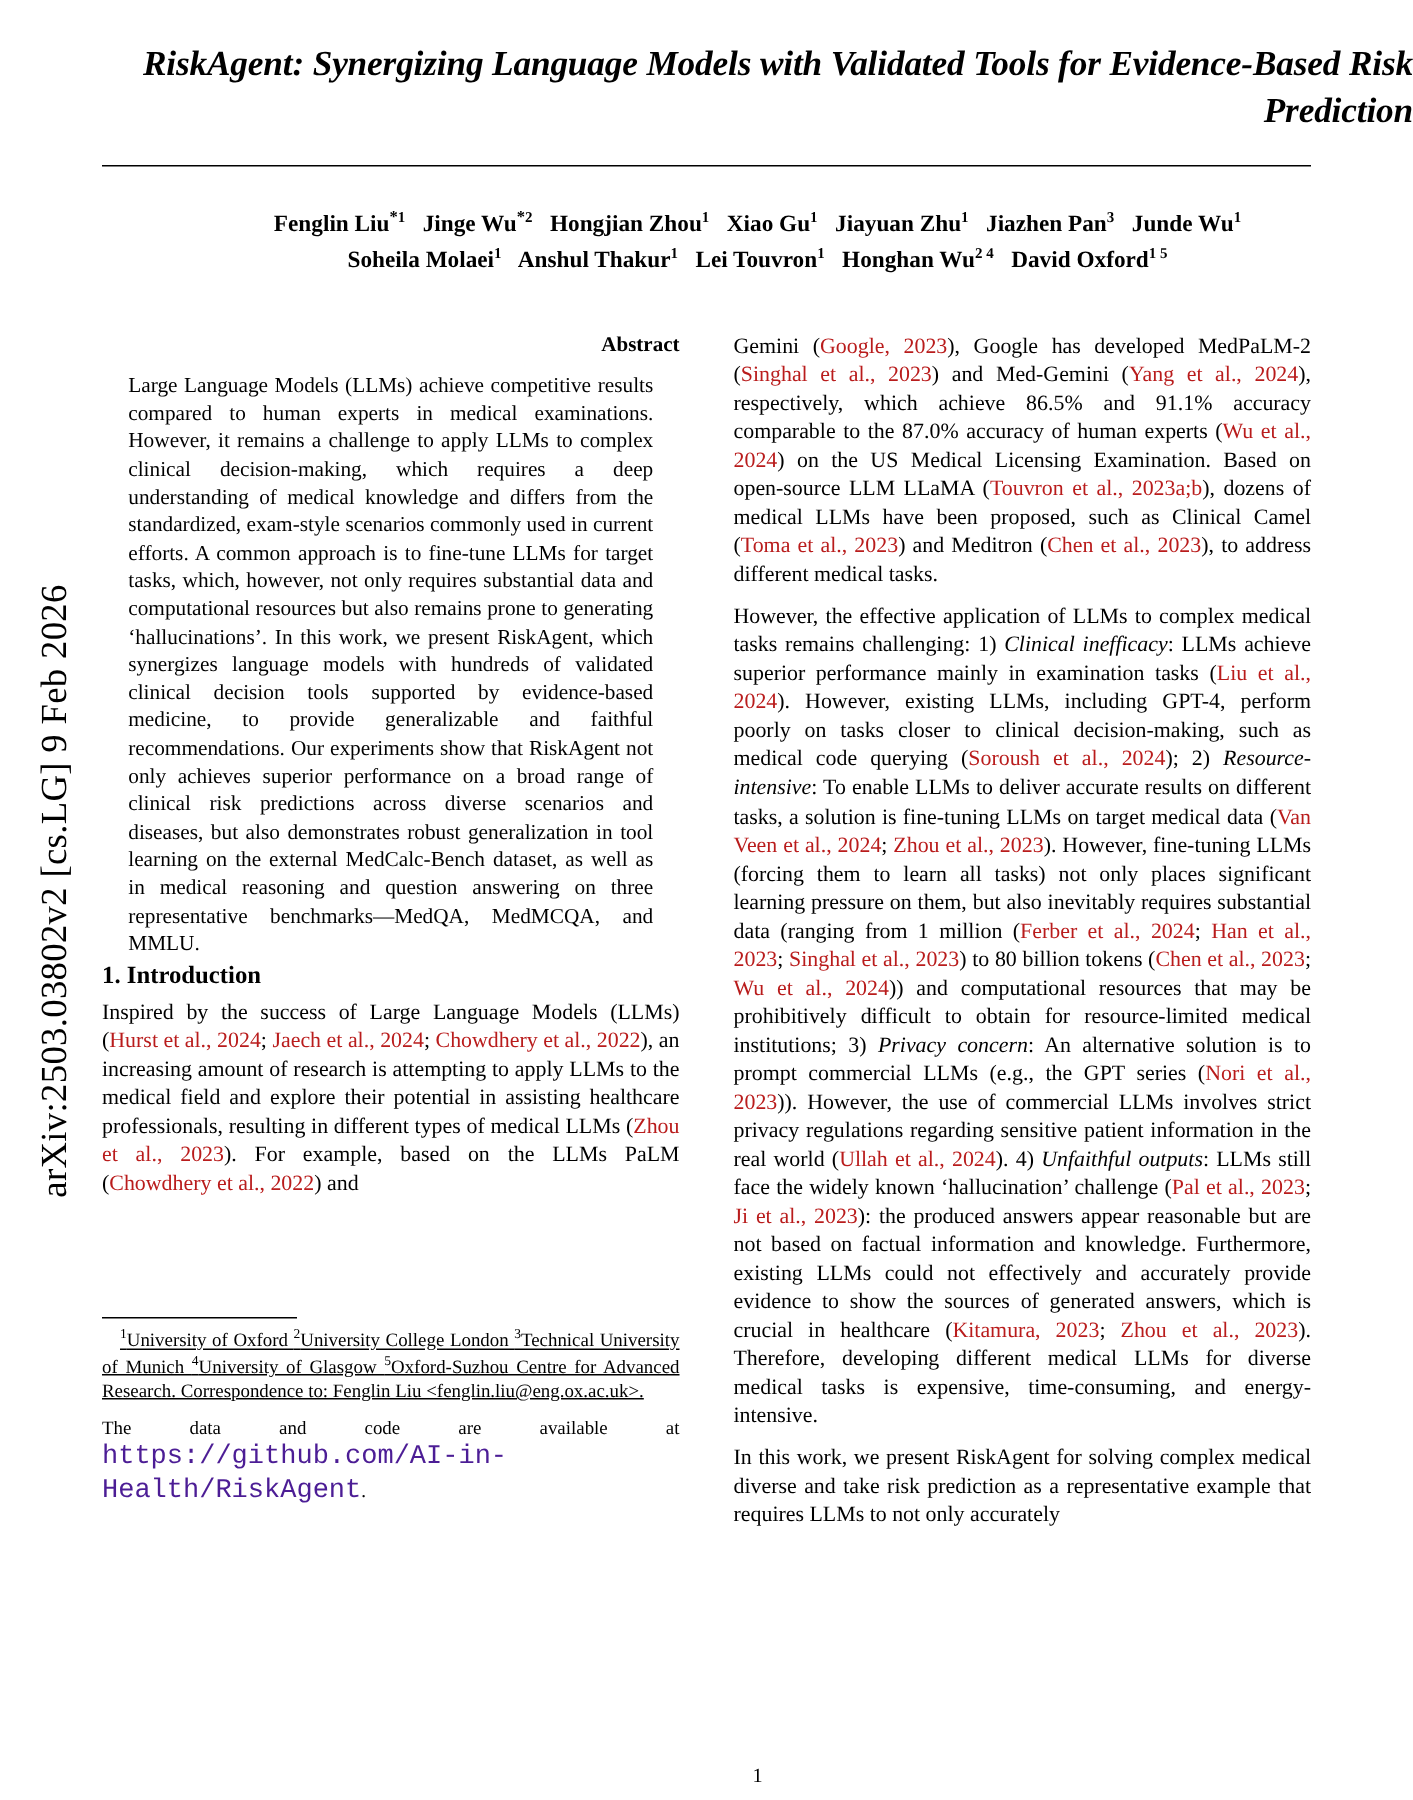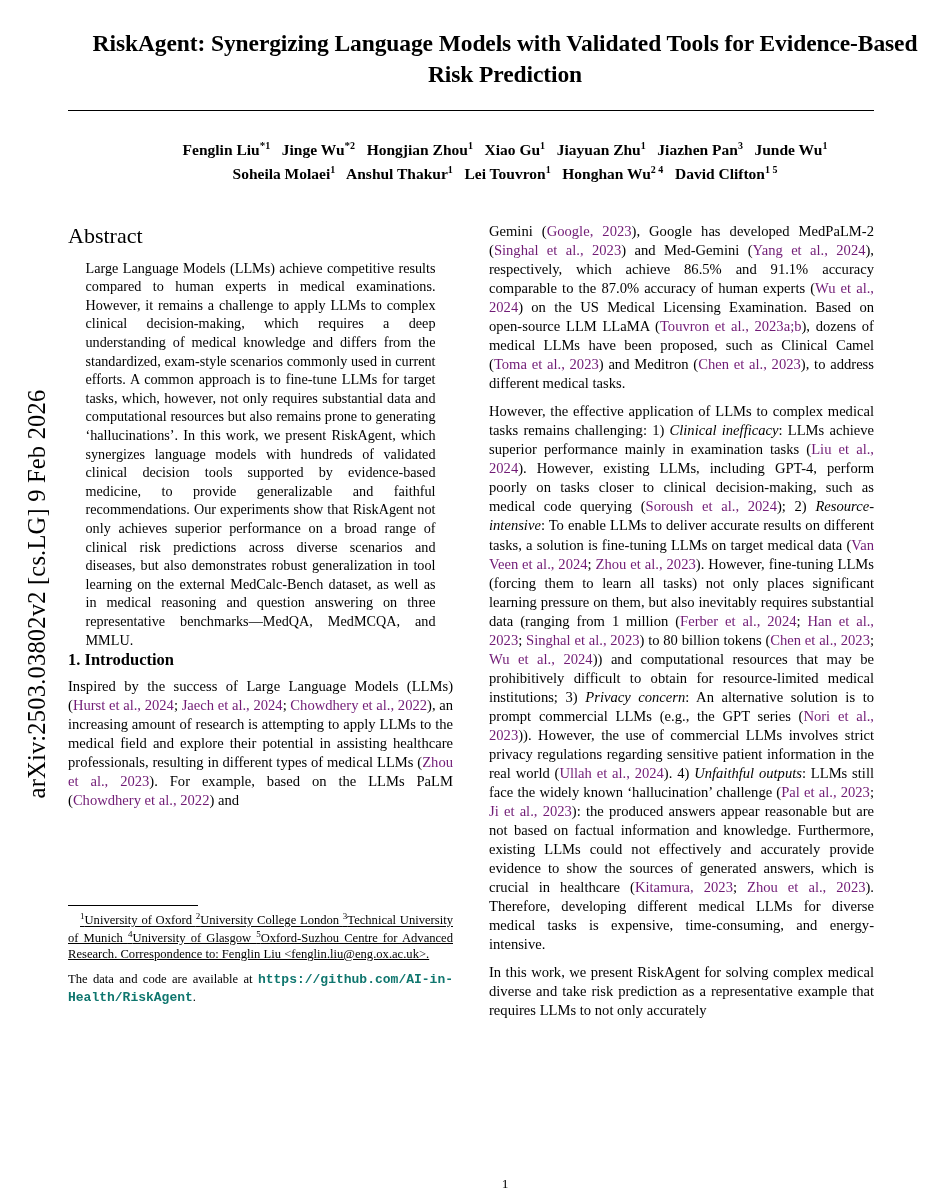--- a/index.html
+++ b/index.html
@@ -40,23 +40,24 @@
     position: absolute;
     left: 68px;
     top: 0;
     width: 874px;
     height: 1200px;
   }
   .title {
     margin-top: 28px;
     font-size: 23.5px;
     font-weight: bold;
-    text-align: center;
+    text-align: right;
     line-height: 1.32;
     letter-spacing: -0.1px;
+    font-style: italic;
   }
   .rule {
     margin: 20px 0 0 0;
     border: none;
     border-top: 1px solid #000;
     width: 806px;
   }
   .authors {
     margin-top: 26px;
     text-align: center;
@@ -90,40 +91,40 @@
     hyphens: none;
   }
   .col-left { position: relative; }
   h2.section-head {
     font-size: 16.5px;
     font-weight: bold;
     margin: 0 0 6px 0;
     text-align: left;
   }
   .abstract-head {
-    text-align: left;
-    font-size: 22px;
-    font-weight: normal;
+    text-align: right;
+    font-size: 14px;
+    font-weight: bold;
     margin: 0 0 8px 0;
   }
   .abstract-body {
     margin: 0 auto;
     width: 350px;
     font-size: 14.2px;
     line-height: 1.31;
     text-align: justify;
   }
   p.para {
     margin: 0 0 9px 0;
   }
   .intro-head {
     margin-top: 30px;
   }
-  .cite { color: #701a75; }
-  .mono { font-family: "Liberation Mono", monospace; font-size: 13px; color: #0f766e; font-weight: bold; }
+  .cite { color: #b91c1c; }
+  .mono { font-family: "Liberation Mono", monospace; font-size: 18px; color: #4c1d95; }
   .footnote-wrap {
     position: absolute;
     left: 0;
     bottom: 14px;
     width: 385px;
   }
   .foot-rule {
     width: 130px;
     border: none;
     border-top: 0.8px solid #000;
@@ -171,21 +172,21 @@
         <span>Xiao Gu</span><span class="sup">1</span>&nbsp;&nbsp;
         <span>Jiayuan Zhu</span><span class="sup">1</span>&nbsp;&nbsp;
         <span>Jiazhen Pan</span><span class="sup">3</span>&nbsp;&nbsp;
         <span>Junde Wu</span><span class="sup">1</span>
       </div>
       <div>
         <span>Soheila Molaei</span><span class="sup">1</span>&nbsp;&nbsp;
         <span>Anshul Thakur</span><span class="sup">1</span>&nbsp;&nbsp;
         <span>Lei Touvron</span><span class="sup">1</span>&nbsp;&nbsp;
         <span>Honghan Wu</span><span class="sup">2 4</span>&nbsp;&nbsp;
-        <span>David Clifton</span><span class="sup">1 5</span>
+        <span>David Oxford</span><span class="sup">1 5</span>
       </div>
     </div>
 
     <div class="columns">
 
       <div class="col col-left">
         <div class="abstract-head">Abstract</div>
         <div class="abstract-body">Large Language Models (LLMs) achieve competitive results compared to human experts in medical examinations. However, it remains a challenge to apply LLMs to complex clinical decision-making, which requires a deep understanding of medical knowledge and differs from the standardized, exam-style scenarios commonly used in current efforts. A common approach is to fine-tune LLMs for target tasks, which, however, not only requires substantial data and computational resources but also remains prone to generating ‘hallucinations’. In this work, we present RiskAgent, which synergizes language models with hundreds of validated clinical decision tools supported by evidence-based medicine, to provide generalizable and faithful recommendations. Our experiments show that RiskAgent not only achieves superior performance on a broad range of clinical risk predictions across diverse scenarios and diseases, but also demonstrates robust generalization in tool learning on the external MedCalc-Bench dataset, as well as in medical reasoning and question answering on three representative benchmarks—MedQA, MedMCQA, and MMLU.</div>
 
         <h2 class="section-head intro-head">1. Introduction</h2>

